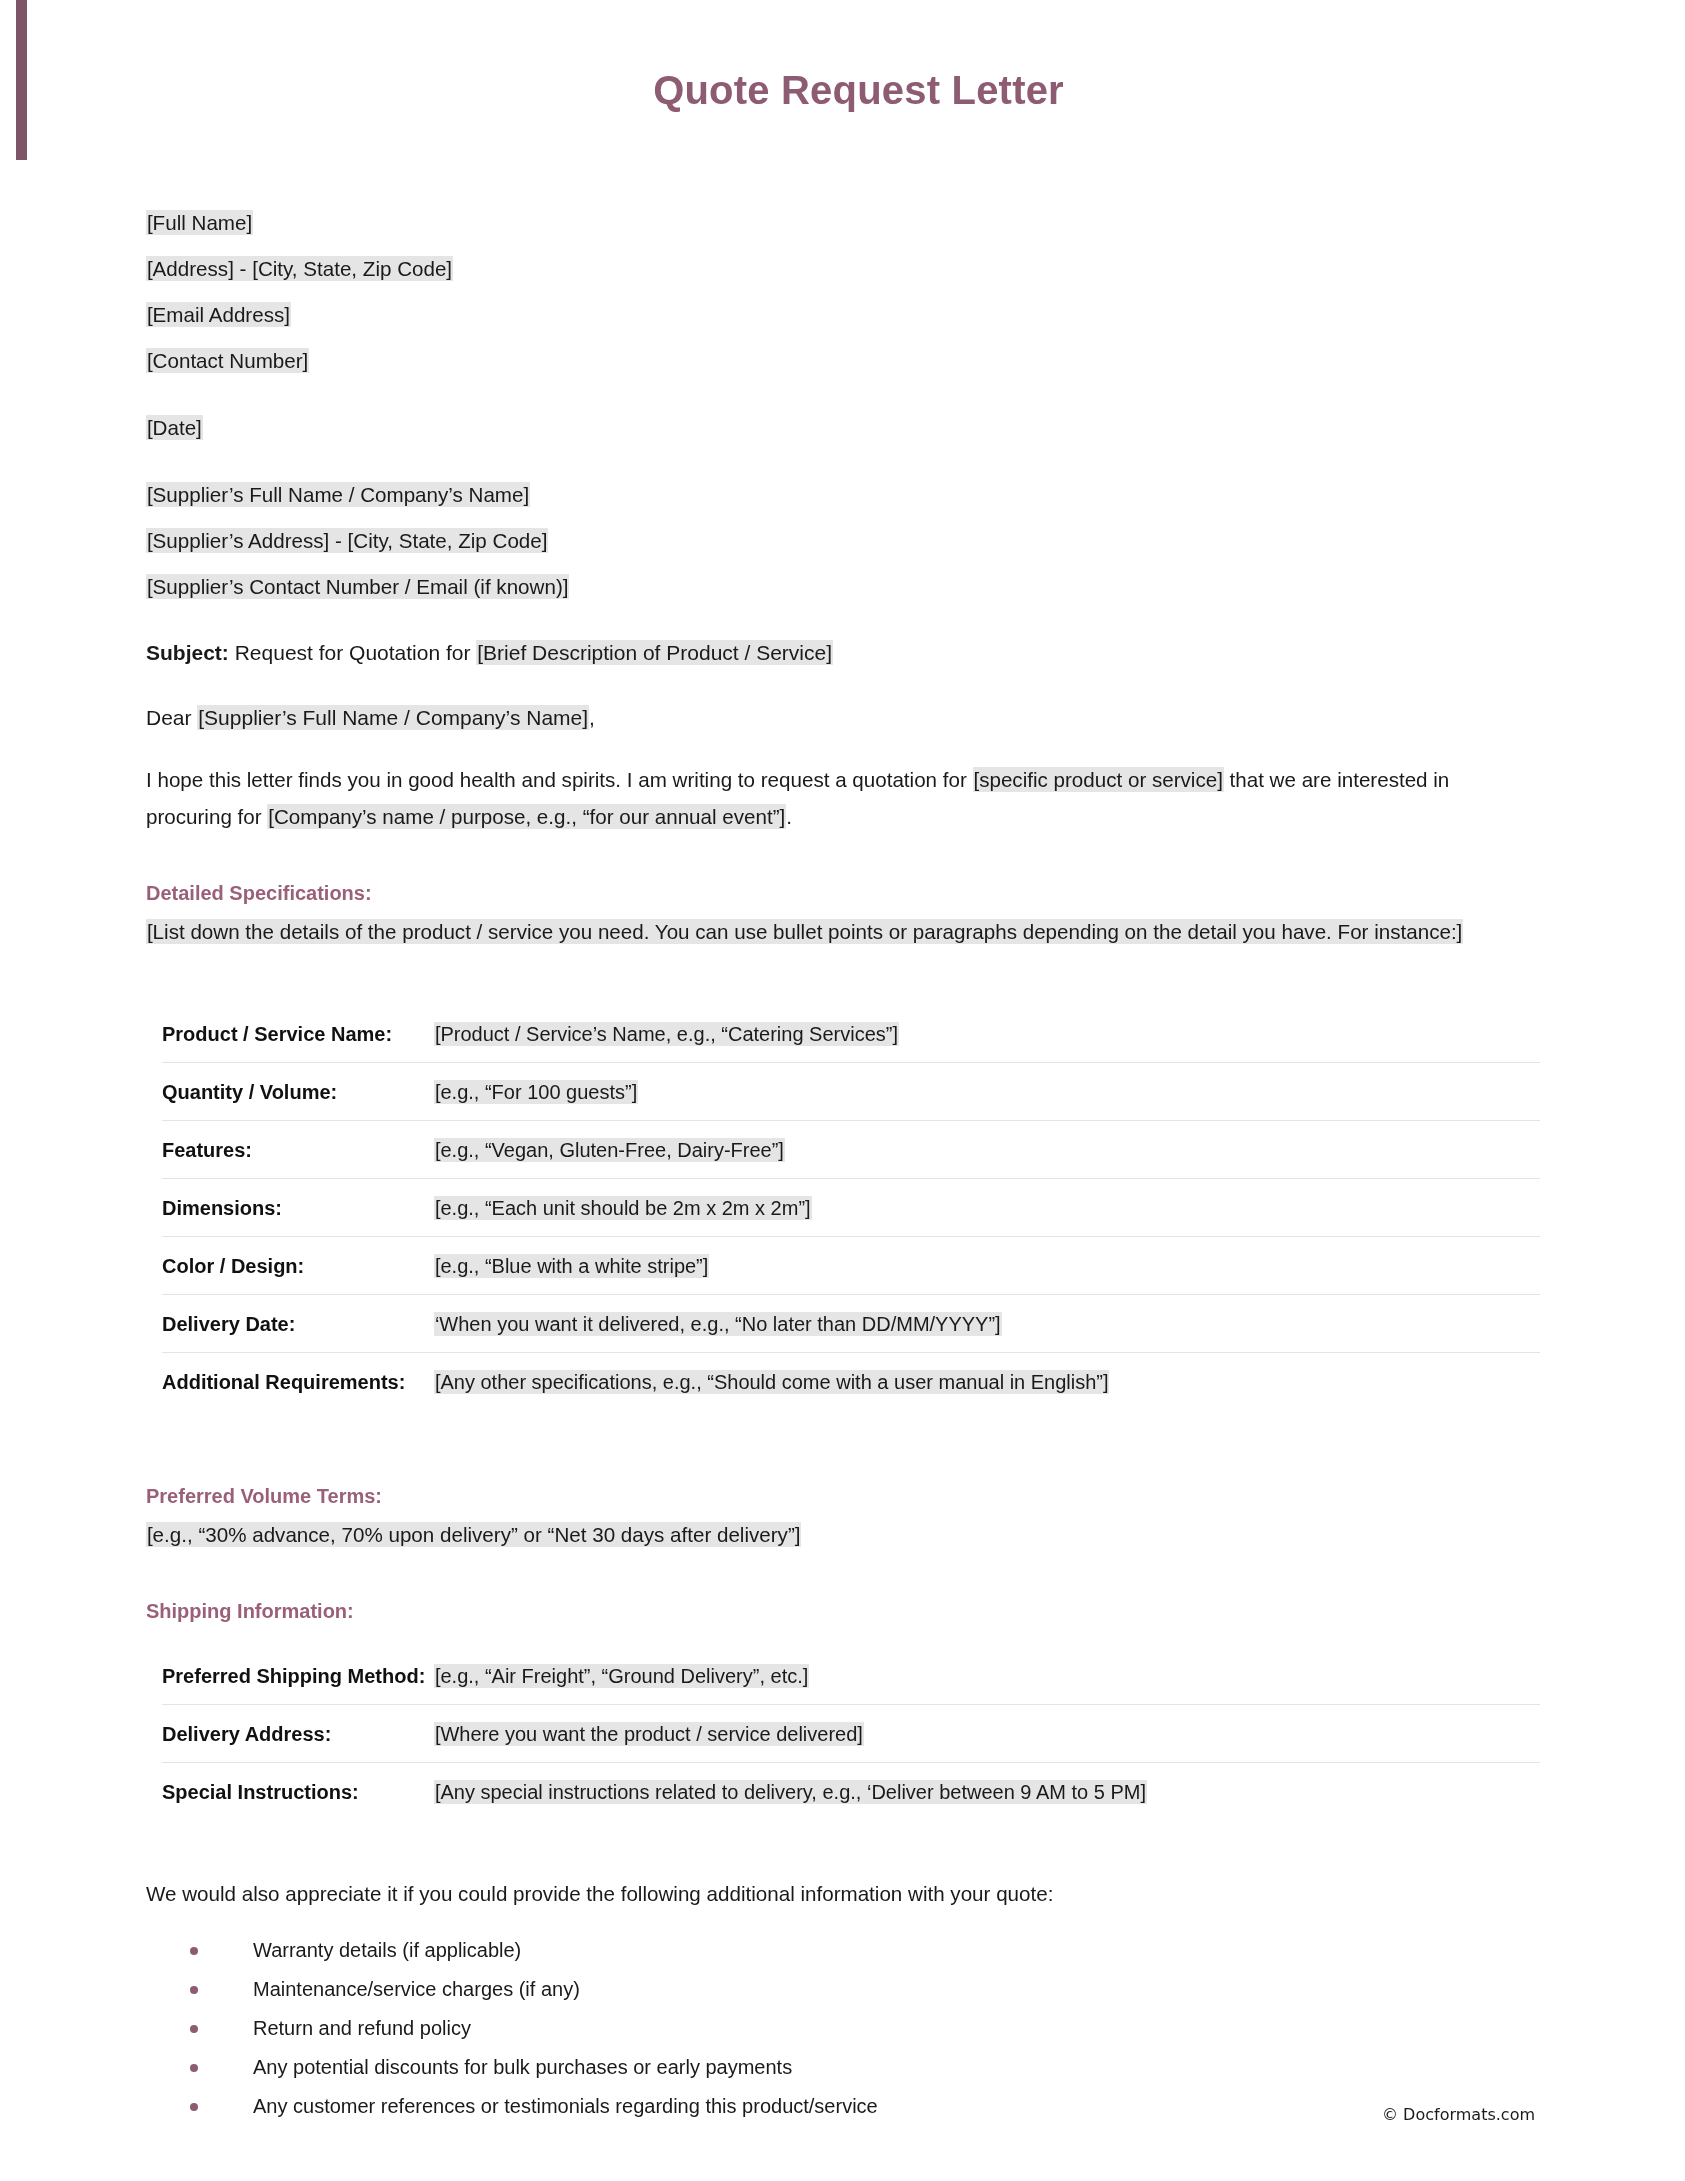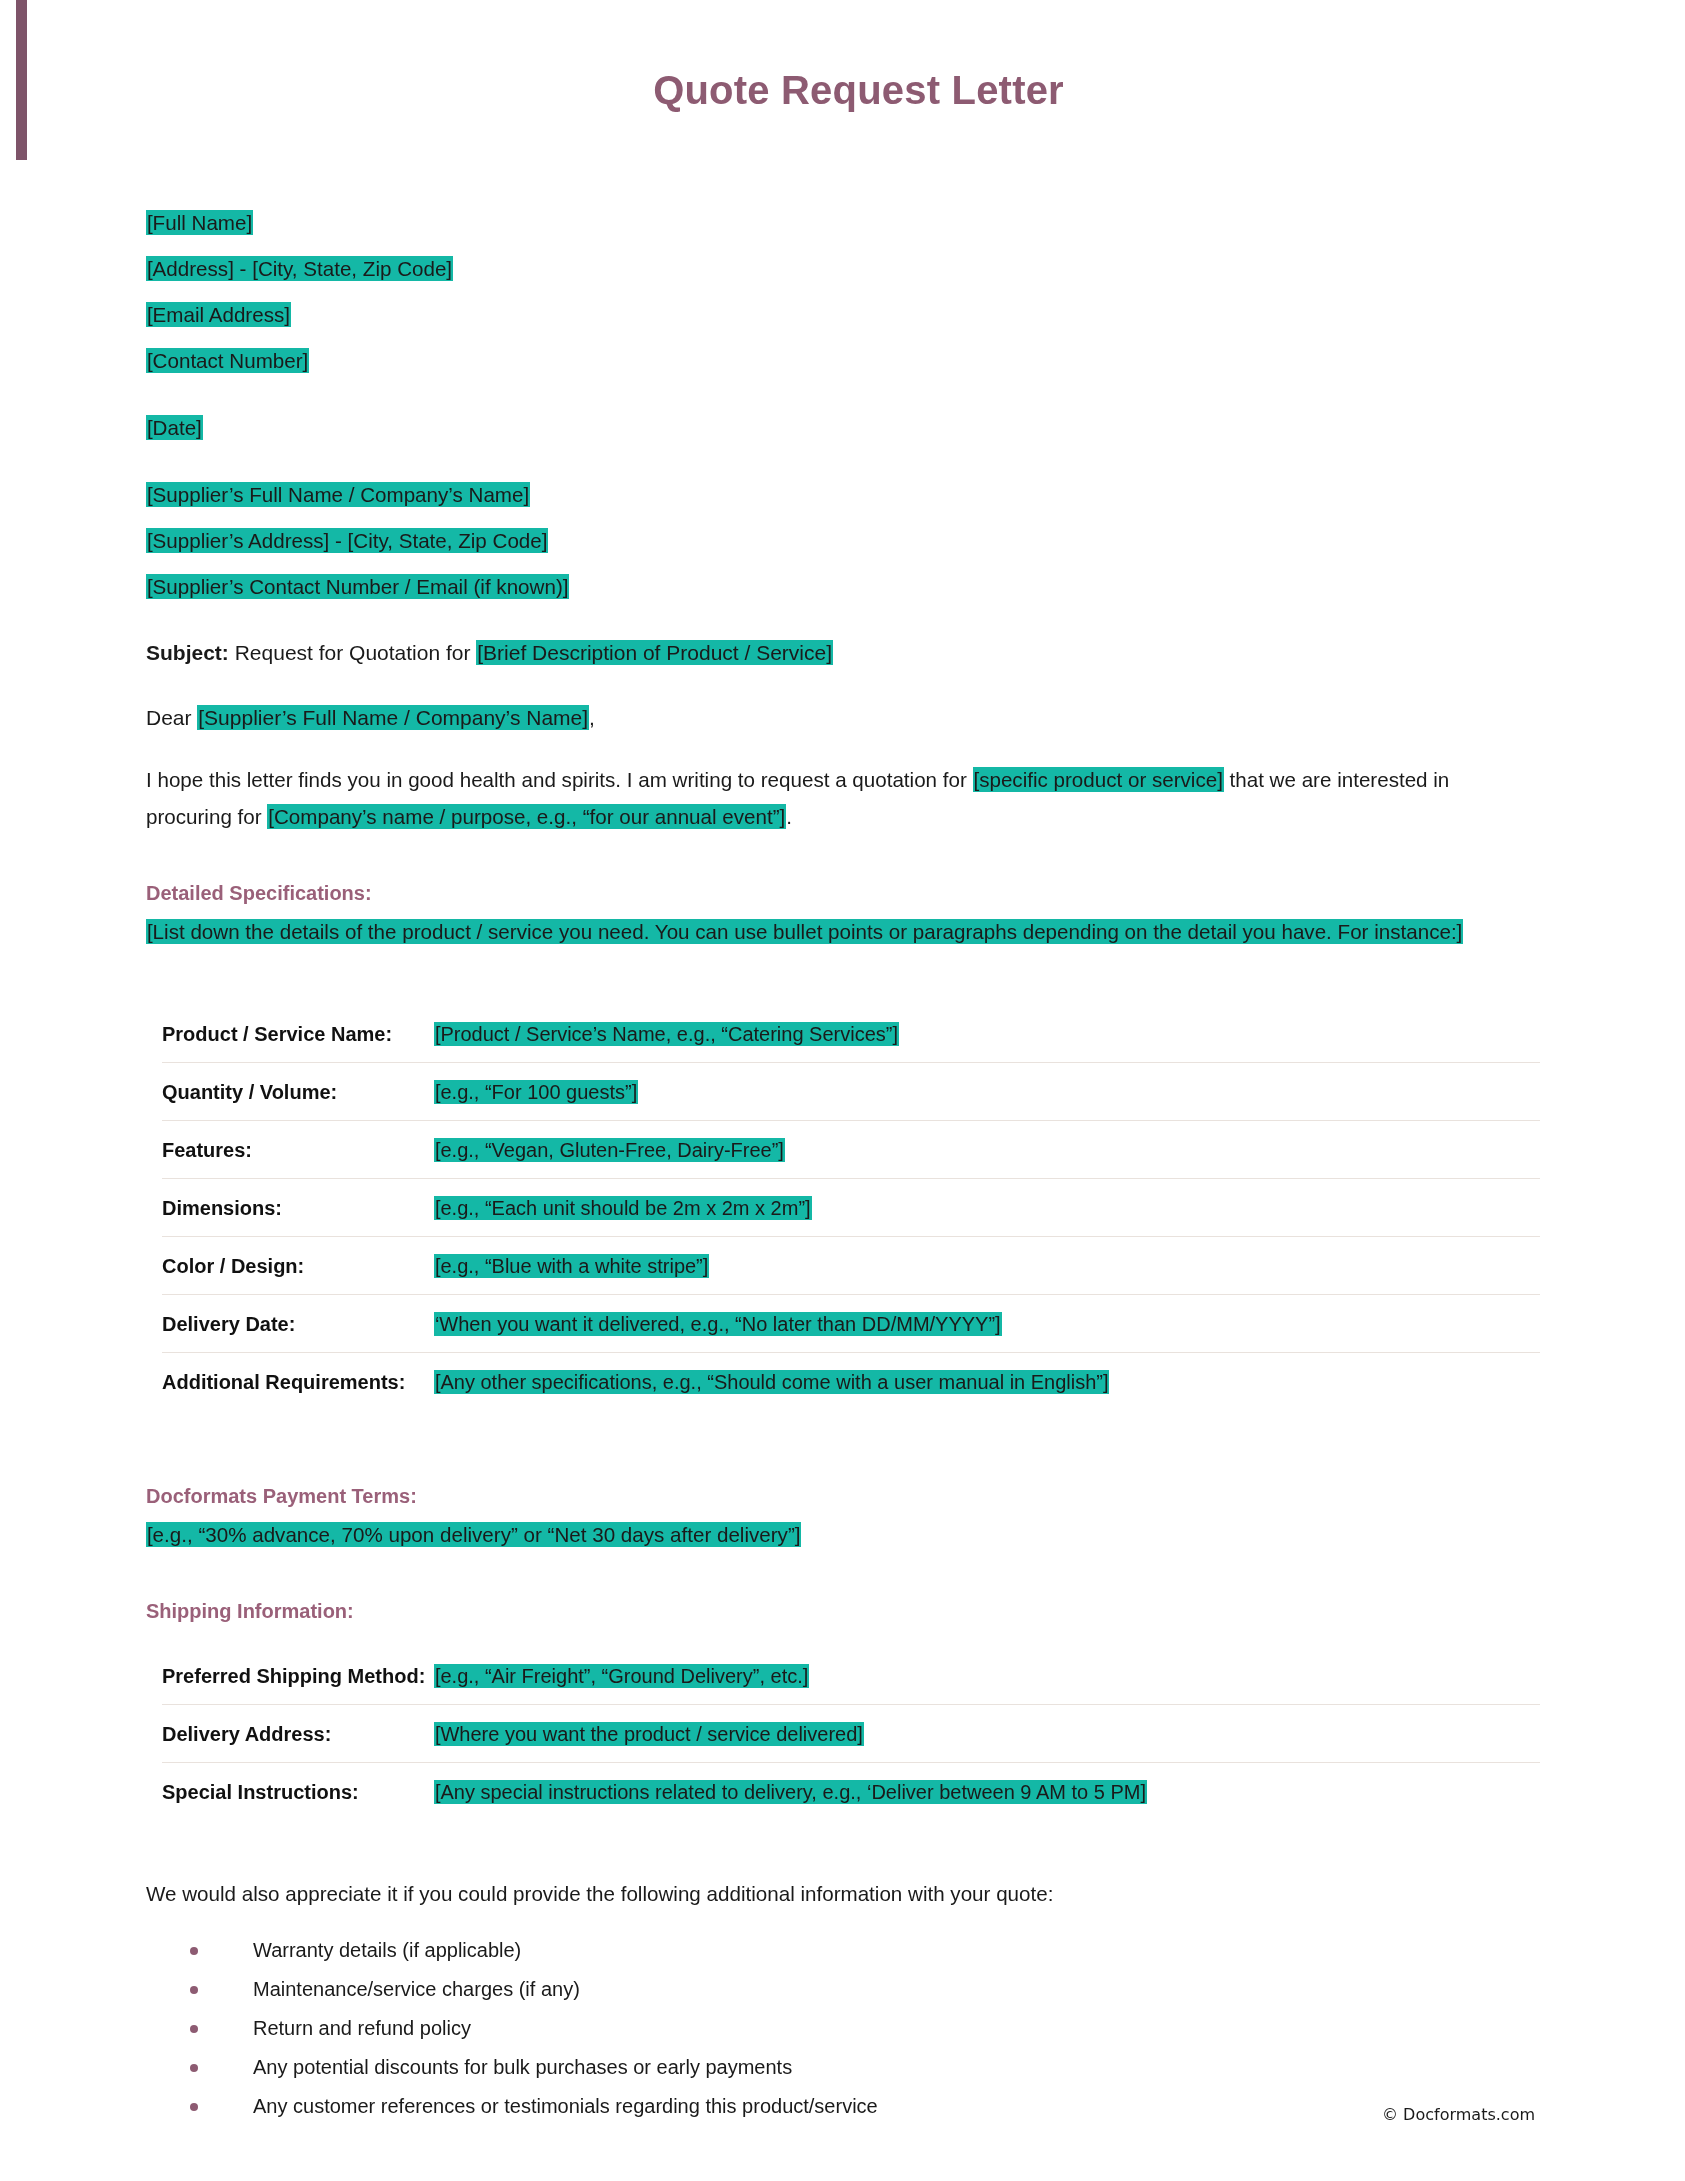--- a/index.html
+++ b/index.html
@@ -66,21 +66,21 @@
   }
 
   .line {
     font-size: 20.6px;
     line-height: 46px;
     color: #1a1a1a;
     white-space: nowrap;
   }
 
   .hl {
-    background: #14b8a6;
+    background: #e5e5e5;
     padding: 0.9px 0.9px;
   }
 
   .spacer-sm { height: 21px; }
   .spacer-md { height: 39px; }
   .spacer-lg { height: 51px; }
 
   .subject-line {
     font-size: 21px;
     line-height: 44px;
@@ -238,21 +238,21 @@
         </tr>
         <tr>
           <td class="label">Additional Requirements:</td>
           <td class="value"><span class="hl">[Any other specifications, e.g., “Should come with a user manual in English”]</span></td>
         </tr>
       </tbody>
     </table>
 
     <div class="spacer-lg"></div>
 
-    <div class="section-heading">Docformats Payment Terms:</div>
+    <div class="section-heading">Preferred Volume Terms:</div>
     <div class="para"><span class="hl">[e.g., “30% advance, 70% upon delivery” or “Net 30 days after delivery”]</span></div>
 
     <div class="spacer-md"></div>
 
     <div class="section-heading">Shipping Information:</div>
 
     <table class="spec-table">
       <tbody>
         <tr>
           <td class="label">Preferred Shipping Method:</td>

